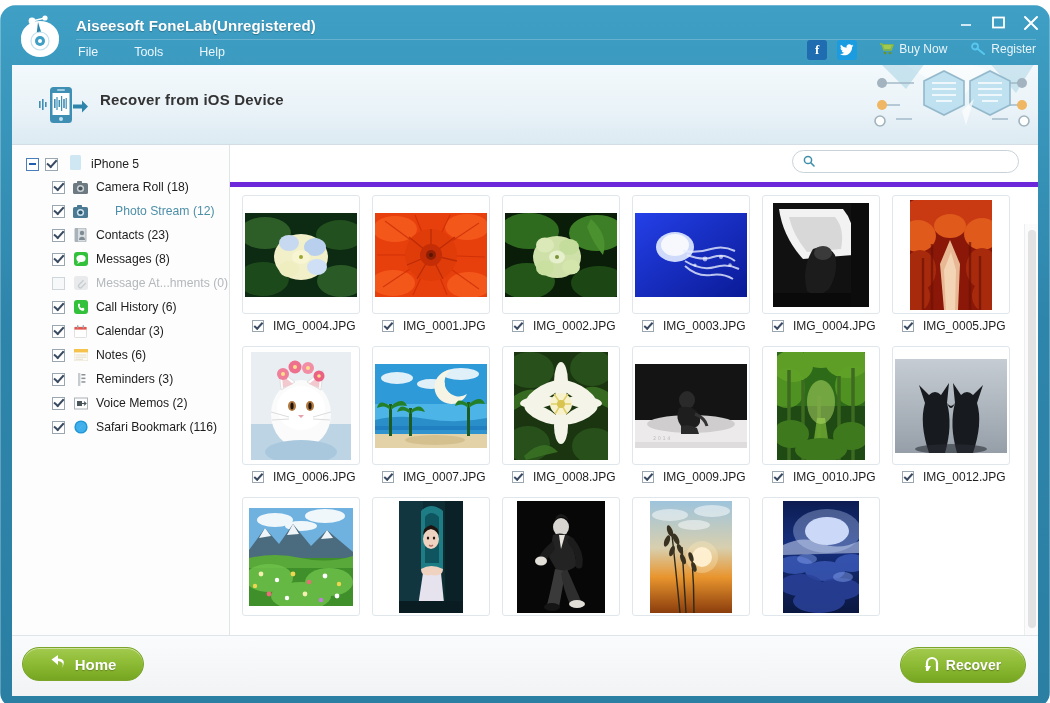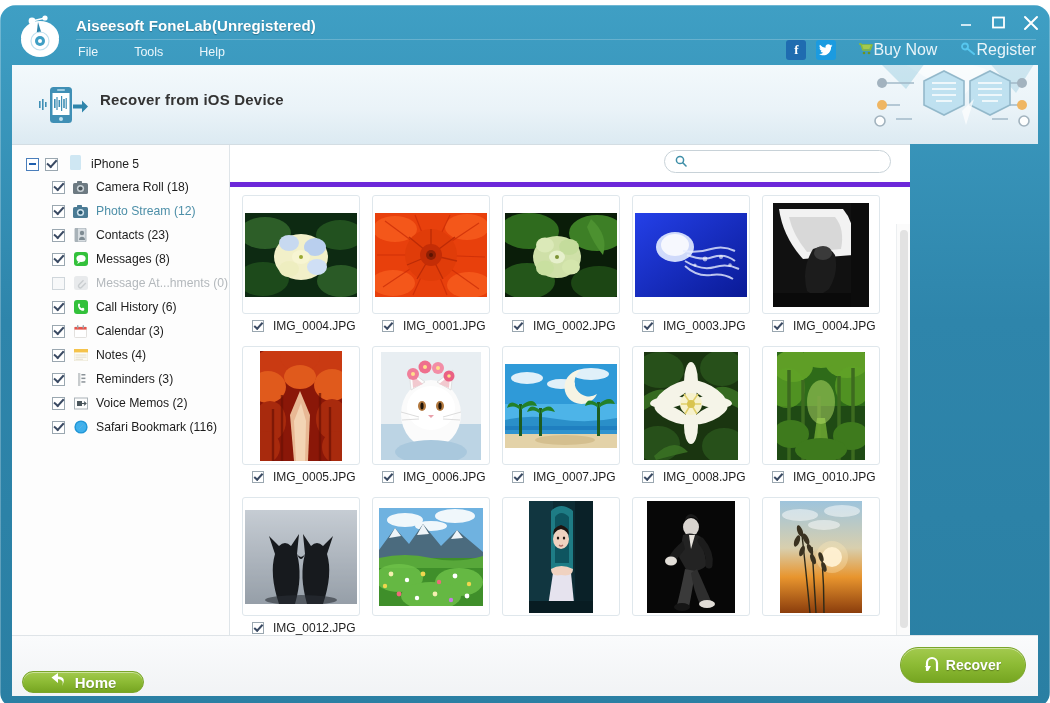--- a/index.html
+++ b/index.html
@@ -68,22 +68,22 @@
     position: absolute; right: 12px; top: 35px;
     display: flex; align-items: center; gap: 10px;
   }
   .social {
     width: 20px; height: 20px; border-radius: 3px;
     display: flex; align-items: center; justify-content: center;
     color: #fff; font-size: 13px; font-weight: bold;
     cursor: default;
   }
   .buy-now, .register {
-    display: flex; align-items: flex-start; 
-    color: #e8f4f9; font-size: 16px; cursor: default;
+    display: flex; align-items: flex-start; gap: 5px;
+    color: #e8f4f9; font-size: 12px; cursor: default;
   }
   .buy-now { margin-left: 12px; }
   .register { margin-left: 14px; margin-right: 2px; }
 
   
   #banner {
     position: absolute; left: 12px; top: 60px; width: 1026px; height: 79px;
     background: linear-gradient(180deg,#f3f9fc 0%, #eaf3f8 55%, #dceaf2 100%);
     overflow: hidden;
   }
@@ -93,21 +93,21 @@
   }
   #banner-icon { position: absolute; left: 26px; top: 20px; width: 50px; height: 40px; }
   #banner-title {
     position: absolute; left: 88px; top: 26px;
     font-size: 15px; font-weight: bold; color: #333333;
     letter-spacing: .2px;
   }
 
   
   #panel {
-    position: absolute; left: 12px; top: 139px; width: 898px; height: 491px;
+    position: absolute; left: 12px; top: 139px; width: 1026px; height: 491px;
     background: #ffffff;
     border-top: 1px solid #d3dde3;
   }
 
   
   #sidebar {
     position: absolute; left: 0; top: 0; width: 218px; height: 491px;
     background: #fdfdfd;
     border-right: 1px solid #dfe5e9;
     padding-top: 8px;
@@ -138,21 +138,21 @@
 
   .tree-item {
     display: flex; align-items: center; height: 24px;
     padding-left: 40px; gap: 8px; cursor: default;
   }
   .tree-item .ticon {
     width: 15px; height: 15px; flex: 0 0 15px;
     display: flex; align-items: center; justify-content: center;
   }
   .tree-item.dim .tree-label { color: #b3b8bc; }
-  .tree-item.link .tree-label { color: #4d8fa8; }
+  .tree-item.link .tree-label { color: #4d8fa8; margin-left: 19px; }
 
   
   #content {
     position: absolute; left: 218px; top: 0; right: 0; height: 491px;
     background: #ffffff;
   }
   #search-row {
     position: absolute; left: 0; top: 0; width: 100%; height: 37px;
     background: #ffffff;
   }
@@ -210,27 +210,26 @@
   }
 
   
   #footer {
     position: absolute; left: 12px; top: 630px; width: 1026px; height: 61px;
     background: linear-gradient(180deg,#fafbfc 0%, #f1f3f5 100%);
     border-top: 1px solid #dfe4e8;
   }
   #home-btn {
     position: absolute; left: 10px; top: 11px;
-    width: 122px; height: 22px; border-radius: 17px;
+    width: 122px; height: 34px; border-radius: 17px;
     background: linear-gradient(180deg,#a3ca4e 0%, #8dbb35 48%, #76a521 100%);
     border: 1px solid #7aa52a;
     box-shadow: inset 0 1px 0 rgba(255,255,255,.45);
     display: flex; align-items: center; justify-content: center; gap: 8px;
     cursor: default;
-    margin-top: 24px;
   }
   #home-btn span {
     color: #ffffff; font-size: 15px; font-weight: bold;
     text-shadow: 0 1px 1px rgba(0,0,0,.25);
   }
   #recover-btn {
     position: absolute; right: 12px; top: 11px;
     width: 126px; height: 36px; border-radius: 18px;
     background: linear-gradient(180deg,#a3ca4e 0%, #8dbb35 48%, #76a521 100%);
     border: 1px solid #7aa52a;
@@ -482,21 +481,21 @@
         <div class="cb checked"></div>
         <span class="ticon">
           <svg width="14" height="12" viewBox="0 0 14 12">
               <rect x="0" y="0" width="14" height="12" rx="1" fill="#fcfbf4" stroke="#e3ddc8" stroke-width=".8"></rect>
               <rect x="0" y="0" width="14" height="3.4" fill="#f5c34b"></rect>
               <g stroke="#ded7c3" stroke-width=".8">
                 <path d="M1.5 6 H12.5 M1.5 8.2 H12.5 M1.5 10.3 H9"></path>
               </g>
             </svg>
         </span>
-        <span class="tree-label">Notes (4)</span>
+        <span class="tree-label">Notes (6)</span>
       </div>
 
       <div class="tree-item">
         <div class="cb checked"></div>
         <span class="ticon">
           <svg width="12" height="13" viewBox="0 0 12 13">
               <rect x="3" y="0" width="2.4" height="13" fill="#c8ccce"></rect>
               <g fill="#8a9298">
                 <rect x="6.4" y="1" width="4" height="1.5"></rect>
                 <rect x="6.4" y="4.6" width="4" height="1.5"></rect>
@@ -815,20 +814,41 @@
                 </g>
                 <circle cx="47" cy="52" r="4" fill="#d9c44f"></circle>
               </svg>
             </div>
             <div class="cell-caption">
               <div class="cb checked"></div>
               <span class="cap-text">IMG_0008.JPG</span>
             </div>
           </div>
 
+          <div class="cell">
+            <div class="thumb-frame">
+              <svg class="thumb-img" width="112" height="84" viewBox="0 0 112 84">
+                <rect width="112" height="84" fill="#141414"></rect>
+                <rect y="56" width="112" height="28" fill="#eceaea"></rect>
+                <ellipse cx="56" cy="60" rx="44" ry="9" fill="#cfcdcd"></ellipse>
+                <ellipse cx="52" cy="36" rx="8" ry="9" fill="#2a2a2a"></ellipse>
+                <path d="M44 44 Q56 40 64 50 Q68 62 58 64 L46 62 Q40 54 44 44 Z" fill="#1e1e1e"></path>
+                <path d="M46 62 Q56 60 62 64 L64 70 L46 70 Z" fill="#2a2a2a"></path>
+                <path d="M60 50 Q70 54 72 62" stroke="#333" stroke-width="3" fill="none"></path>
+                <g fill="#9a9898" opacity=".55" font-family="DejaVu Sans" font-size="5">
+                  <text x="18" y="76">2 0 1 4</text>
+                </g>
+                <rect y="78" width="112" height="6" fill="#dedcdc"></rect>
+              </svg>
+            </div>
+            <div class="cell-caption">
+              <div class="cb checked"></div>
+              <span class="cap-text">IMG_0009.JPG</span>
+            </div>
+          </div>
 
           <div class="cell">
             <div class="thumb-frame">
               <svg class="thumb-img" width="88" height="108" viewBox="0 0 88 108">
                 <rect width="88" height="108" fill="#1f4a14"></rect>
                 <rect width="88" height="54" fill="#2e6b19"></rect>
                 <g fill="#87c832" opacity=".55">
                   <ellipse cx="16" cy="14" rx="20" ry="16"></ellipse>
                     <ellipse cx="70" cy="10" rx="22" ry="16"></ellipse>
                   <ellipse cx="44" cy="4" rx="18" ry="12"></ellipse>

